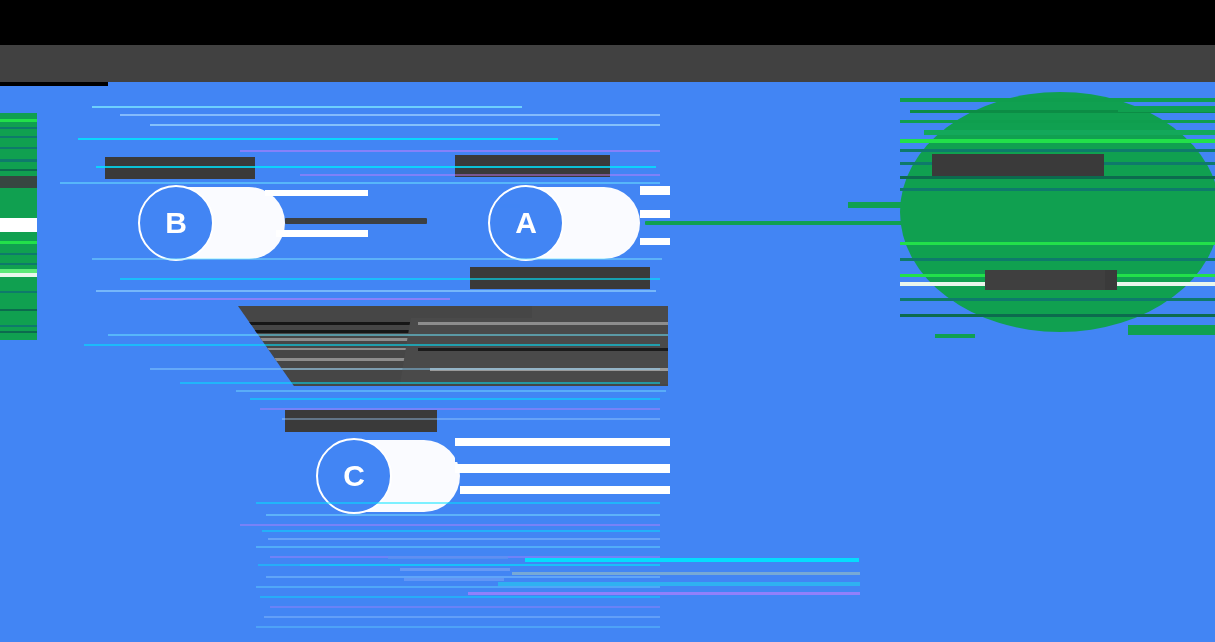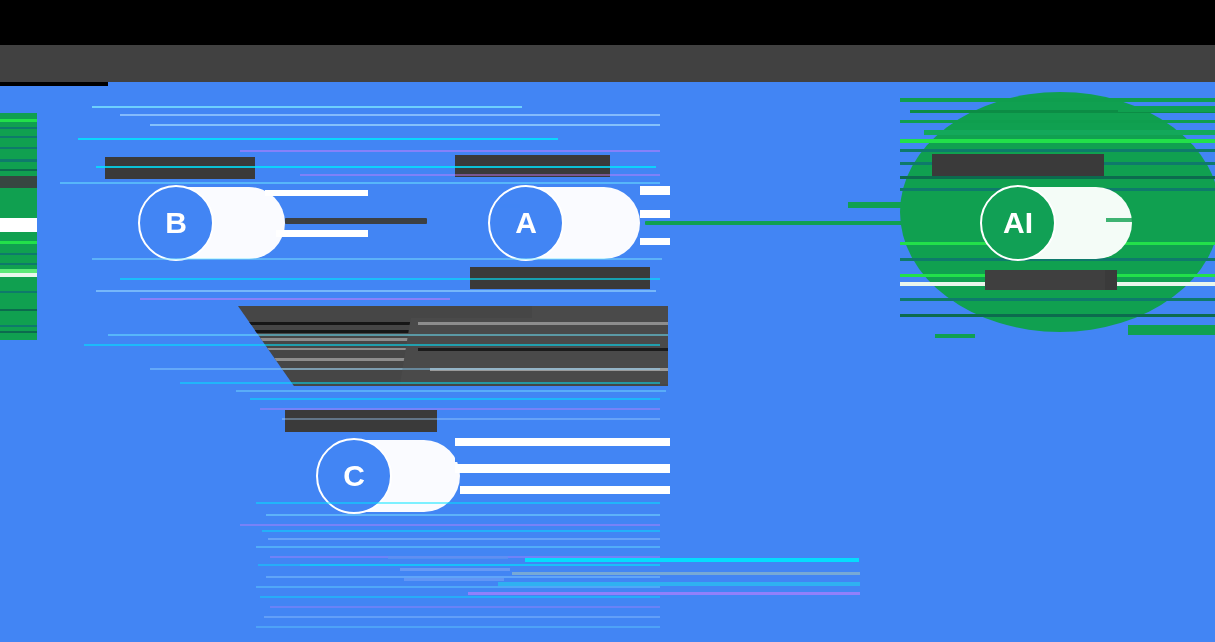--- a/index.html
+++ b/index.html
@@ -192,23 +192,20 @@
     </div>
 
     <div class="node n-a">
       <div class="badge">A</div>
     </div>
 
     <div class="node n-c">
       <div class="badge">C</div>
     </div>
 
-    <div class="node n-ai">
-      <div class="badge green">AI</div>
-    </div>
 
     <div class="wbar" style="left:265px;top:108px;width:103px;height:6px;"></div>
     <div class="wbar" style="left:276px;top:148px;width:92px;height:7px;"></div>
     <div class="wbar" style="left:640px;top:104px;width:30px;height:9px;"></div>
     <div class="wbar" style="left:640px;top:128px;width:30px;height:8px;"></div>
     <div class="wbar" style="left:640px;top:156px;width:30px;height:7px;"></div>
     <div class="bbar" style="left:496px;top:122px;width:24px;height:4px;opacity:.55;"></div>
     <div class="bbar" style="left:150px;top:126px;width:20px;height:4px;opacity:.5;"></div>
     <div class="wbar" style="left:455px;top:356px;width:215px;height:8px;"></div>
     <div class="wbar" style="left:455px;top:382px;width:215px;height:9px;"></div>

